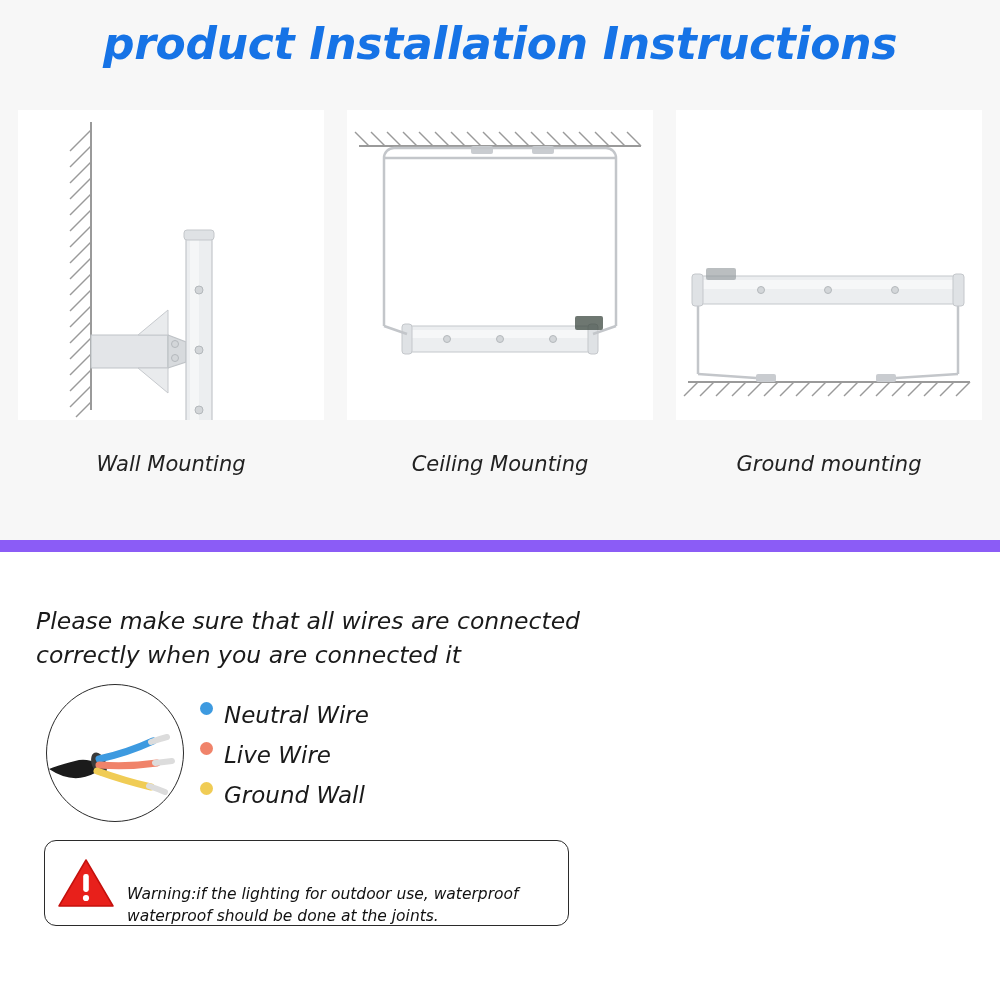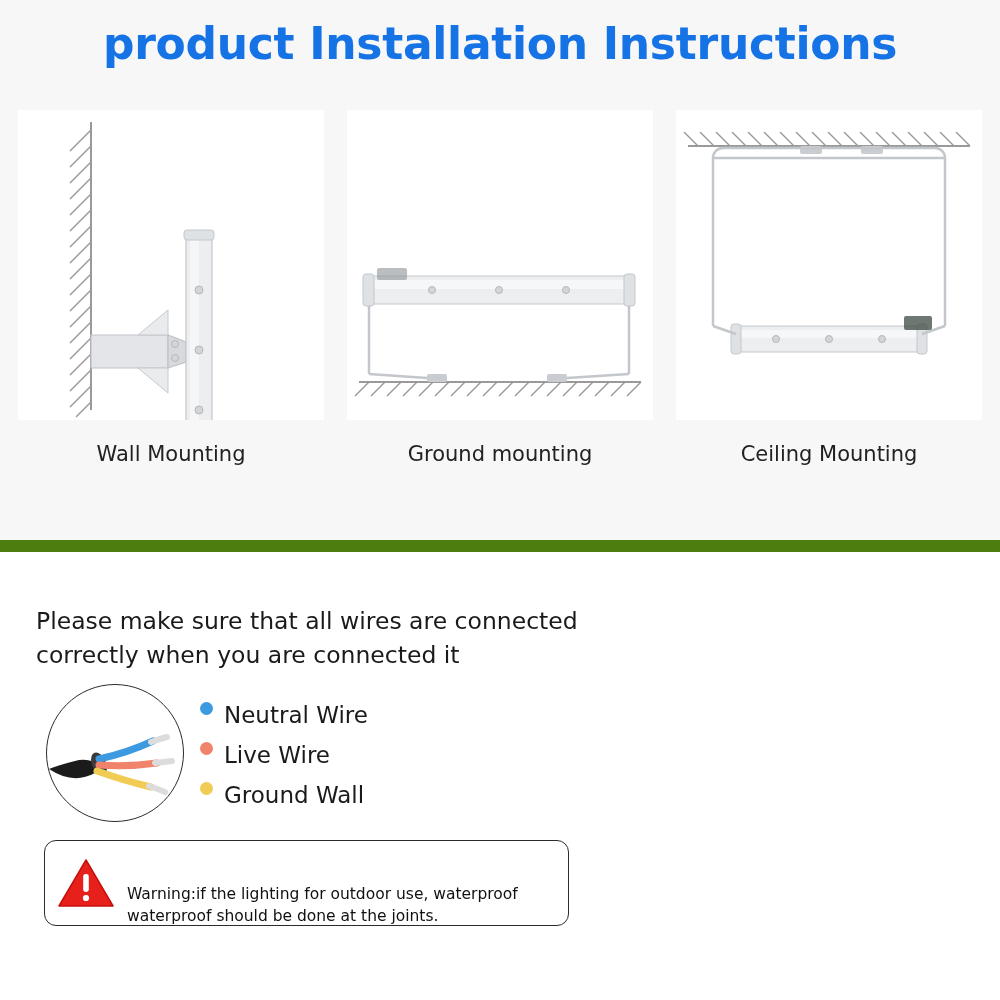--- a/index.html
+++ b/index.html
@@ -10,21 +10,22 @@
     width: 1000px;
     height: 1000px;
     background: #ffffff;
     font-family: "DejaVu Sans", sans-serif;
     overflow: hidden;
   }
   .page {
     position: relative;
     width: 1000px;
     height: 771px;
-    background: #4d7c0f;
+    background: #8b5cf6;
+    font-style: italic;
   }
 
   
   .top-section {
     position: absolute;
     left: 0;
     top: 0;
     width: 1000px;
     height: 540px;
     background: #f7f7f7;
@@ -54,21 +55,21 @@
     width: 306px;
   }
   .card-box {
     width: 306px;
     height: 310px;
     background: #ffffff;
     position: relative;
     overflow: hidden;
   }
   .card-label {
-    margin-top: 22px;
+    margin-top: 32px;
     text-align: center;
     font-size: 21px;
     color: #222222;
   }
 
   
   .svgfill { display: block; }
 
   
   .bottom-section {
@@ -201,20 +202,70 @@
             <circle cx="181" cy="180" r="4" fill="#d3d6d9" stroke="#b4b8bc" stroke-width="1"></circle>
             <circle cx="181" cy="240" r="4" fill="#d3d6d9" stroke="#b4b8bc" stroke-width="1"></circle>
             <circle cx="181" cy="300" r="4" fill="#d3d6d9" stroke="#b4b8bc" stroke-width="1"></circle>
             <circle cx="157" cy="234" r="3.5" fill="#d3d6d9" stroke="#b4b8bc" stroke-width="1"></circle>
             <circle cx="157" cy="248" r="3.5" fill="#d3d6d9" stroke="#b4b8bc" stroke-width="1"></circle>
 
             <rect x="166" y="318" width="12" height="14" rx="2" fill="#d8dbde" stroke="#c0c3c7" stroke-width="1"></rect>
           </svg>
         </div>
         <div class="card-label">Wall Mounting</div>
+      </div>
+
+      <div class="card">
+        <div class="card-box">
+          <svg class="svgfill" width="306" height="310" viewBox="0 0 306 310">
+
+            <line x1="12" y1="36" x2="294" y2="36" stroke="#9a9a9a" stroke-width="2"></line>
+            <g stroke="#9a9a9a" stroke-width="1.4">
+              <line x1="22" y1="36" x2="8" y2="22"></line>
+              <line x1="38" y1="36" x2="24" y2="22"></line>
+              <line x1="54" y1="36" x2="40" y2="22"></line>
+              <line x1="70" y1="36" x2="56" y2="22"></line>
+              <line x1="86" y1="36" x2="72" y2="22"></line>
+              <line x1="102" y1="36" x2="88" y2="22"></line>
+              <line x1="118" y1="36" x2="104" y2="22"></line>
+              <line x1="134" y1="36" x2="120" y2="22"></line>
+              <line x1="150" y1="36" x2="136" y2="22"></line>
+              <line x1="166" y1="36" x2="152" y2="22"></line>
+              <line x1="182" y1="36" x2="168" y2="22"></line>
+              <line x1="198" y1="36" x2="184" y2="22"></line>
+              <line x1="214" y1="36" x2="200" y2="22"></line>
+              <line x1="230" y1="36" x2="216" y2="22"></line>
+              <line x1="246" y1="36" x2="232" y2="22"></line>
+              <line x1="262" y1="36" x2="248" y2="22"></line>
+              <line x1="278" y1="36" x2="264" y2="22"></line>
+              <line x1="294" y1="36" x2="280" y2="22"></line>
+            </g>
+
+            <rect x="124" y="36" width="22" height="8" rx="2" fill="#c9ccd0"></rect>
+            <rect x="185" y="36" width="22" height="8" rx="2" fill="#c9ccd0"></rect>
+
+            <path d="M37 48 L37 120 M37 48 L269 48 M269 48 L269 120" fill="none" stroke="#c3c6ca" stroke-width="2.5"></path>
+            <path d="M37 48 a10 10 0 0 1 10 -10 L259 38 a10 10 0 0 1 10 10" fill="none" stroke="#c3c6ca" stroke-width="2.5"></path>
+
+            <rect x="60" y="216" width="186" height="26" rx="4" fill="#eceef0" stroke="#c4c7cb" stroke-width="1.2"></rect>
+            <rect x="60" y="220" width="186" height="8" fill="#f6f7f8"></rect>
+            <rect x="55" y="214" width="10" height="30" rx="3" fill="#dfe2e5" stroke="#c4c7cb" stroke-width="1"></rect>
+            <rect x="241" y="214" width="10" height="30" rx="3" fill="#dfe2e5" stroke="#c4c7cb" stroke-width="1"></rect>
+
+            <circle cx="100" cy="229" r="3.5" fill="#d3d6d9" stroke="#b4b8bc" stroke-width="1"></circle>
+            <circle cx="153" cy="229" r="3.5" fill="#d3d6d9" stroke="#b4b8bc" stroke-width="1"></circle>
+            <circle cx="206" cy="229" r="3.5" fill="#d3d6d9" stroke="#b4b8bc" stroke-width="1"></circle>
+
+            <path d="M37 120 L37 216 M269 120 L269 216" fill="none" stroke="#c3c6ca" stroke-width="2.5"></path>
+            <path d="M37 216 L60 224 M269 216 L246 224" fill="none" stroke="#c3c6ca" stroke-width="2.5"></path>
+
+            <rect x="228" y="206" width="28" height="14" rx="2" fill="#3e4a41" opacity="0.75"></rect>
+          </svg>
+        </div>
+        <div class="card-label">Ceiling Mounting</div>
       </div>
 
       <div class="card">
         <div class="card-box">
           <svg class="svgfill" width="306" height="310" viewBox="0 0 306 310">
 
             <line x1="12" y1="272" x2="294" y2="272" stroke="#9a9a9a" stroke-width="2"></line>
             <g stroke="#9a9a9a" stroke-width="1.4">
               <line x1="22" y1="272" x2="8" y2="286"></line>
               <line x1="38" y1="272" x2="24" y2="286"></line>
@@ -250,70 +301,20 @@
             <circle cx="85" cy="180" r="3.5" fill="#d3d6d9" stroke="#b4b8bc" stroke-width="1"></circle>
             <circle cx="152" cy="180" r="3.5" fill="#d3d6d9" stroke="#b4b8bc" stroke-width="1"></circle>
             <circle cx="219" cy="180" r="3.5" fill="#d3d6d9" stroke="#b4b8bc" stroke-width="1"></circle>
 
             <rect x="30" y="158" width="30" height="12" rx="2" fill="#8c9296" opacity="0.6"></rect>
           </svg>
         </div>
         <div class="card-label">Ground mounting</div>
       </div>
 
-      <div class="card">
-        <div class="card-box">
-          <svg class="svgfill" width="306" height="310" viewBox="0 0 306 310">
-
-            <line x1="12" y1="36" x2="294" y2="36" stroke="#9a9a9a" stroke-width="2"></line>
-            <g stroke="#9a9a9a" stroke-width="1.4">
-              <line x1="22" y1="36" x2="8" y2="22"></line>
-              <line x1="38" y1="36" x2="24" y2="22"></line>
-              <line x1="54" y1="36" x2="40" y2="22"></line>
-              <line x1="70" y1="36" x2="56" y2="22"></line>
-              <line x1="86" y1="36" x2="72" y2="22"></line>
-              <line x1="102" y1="36" x2="88" y2="22"></line>
-              <line x1="118" y1="36" x2="104" y2="22"></line>
-              <line x1="134" y1="36" x2="120" y2="22"></line>
-              <line x1="150" y1="36" x2="136" y2="22"></line>
-              <line x1="166" y1="36" x2="152" y2="22"></line>
-              <line x1="182" y1="36" x2="168" y2="22"></line>
-              <line x1="198" y1="36" x2="184" y2="22"></line>
-              <line x1="214" y1="36" x2="200" y2="22"></line>
-              <line x1="230" y1="36" x2="216" y2="22"></line>
-              <line x1="246" y1="36" x2="232" y2="22"></line>
-              <line x1="262" y1="36" x2="248" y2="22"></line>
-              <line x1="278" y1="36" x2="264" y2="22"></line>
-              <line x1="294" y1="36" x2="280" y2="22"></line>
-            </g>
-
-            <rect x="124" y="36" width="22" height="8" rx="2" fill="#c9ccd0"></rect>
-            <rect x="185" y="36" width="22" height="8" rx="2" fill="#c9ccd0"></rect>
-
-            <path d="M37 48 L37 120 M37 48 L269 48 M269 48 L269 120" fill="none" stroke="#c3c6ca" stroke-width="2.5"></path>
-            <path d="M37 48 a10 10 0 0 1 10 -10 L259 38 a10 10 0 0 1 10 10" fill="none" stroke="#c3c6ca" stroke-width="2.5"></path>
-
-            <rect x="60" y="216" width="186" height="26" rx="4" fill="#eceef0" stroke="#c4c7cb" stroke-width="1.2"></rect>
-            <rect x="60" y="220" width="186" height="8" fill="#f6f7f8"></rect>
-            <rect x="55" y="214" width="10" height="30" rx="3" fill="#dfe2e5" stroke="#c4c7cb" stroke-width="1"></rect>
-            <rect x="241" y="214" width="10" height="30" rx="3" fill="#dfe2e5" stroke="#c4c7cb" stroke-width="1"></rect>
-
-            <circle cx="100" cy="229" r="3.5" fill="#d3d6d9" stroke="#b4b8bc" stroke-width="1"></circle>
-            <circle cx="153" cy="229" r="3.5" fill="#d3d6d9" stroke="#b4b8bc" stroke-width="1"></circle>
-            <circle cx="206" cy="229" r="3.5" fill="#d3d6d9" stroke="#b4b8bc" stroke-width="1"></circle>
-
-            <path d="M37 120 L37 216 M269 120 L269 216" fill="none" stroke="#c3c6ca" stroke-width="2.5"></path>
-            <path d="M37 216 L60 224 M269 216 L246 224" fill="none" stroke="#c3c6ca" stroke-width="2.5"></path>
-
-            <rect x="228" y="206" width="28" height="14" rx="2" fill="#3e4a41" opacity="0.75"></rect>
-          </svg>
-        </div>
-        <div class="card-label">Ceiling Mounting</div>
-      </div>
-
     </div>
   </div>
 
   <div class="bottom-section">
 
     <div class="notice">
       <div>Please make sure that all wires are connected</div>
       <div>correctly when you are connected it</div>
     </div>
 

